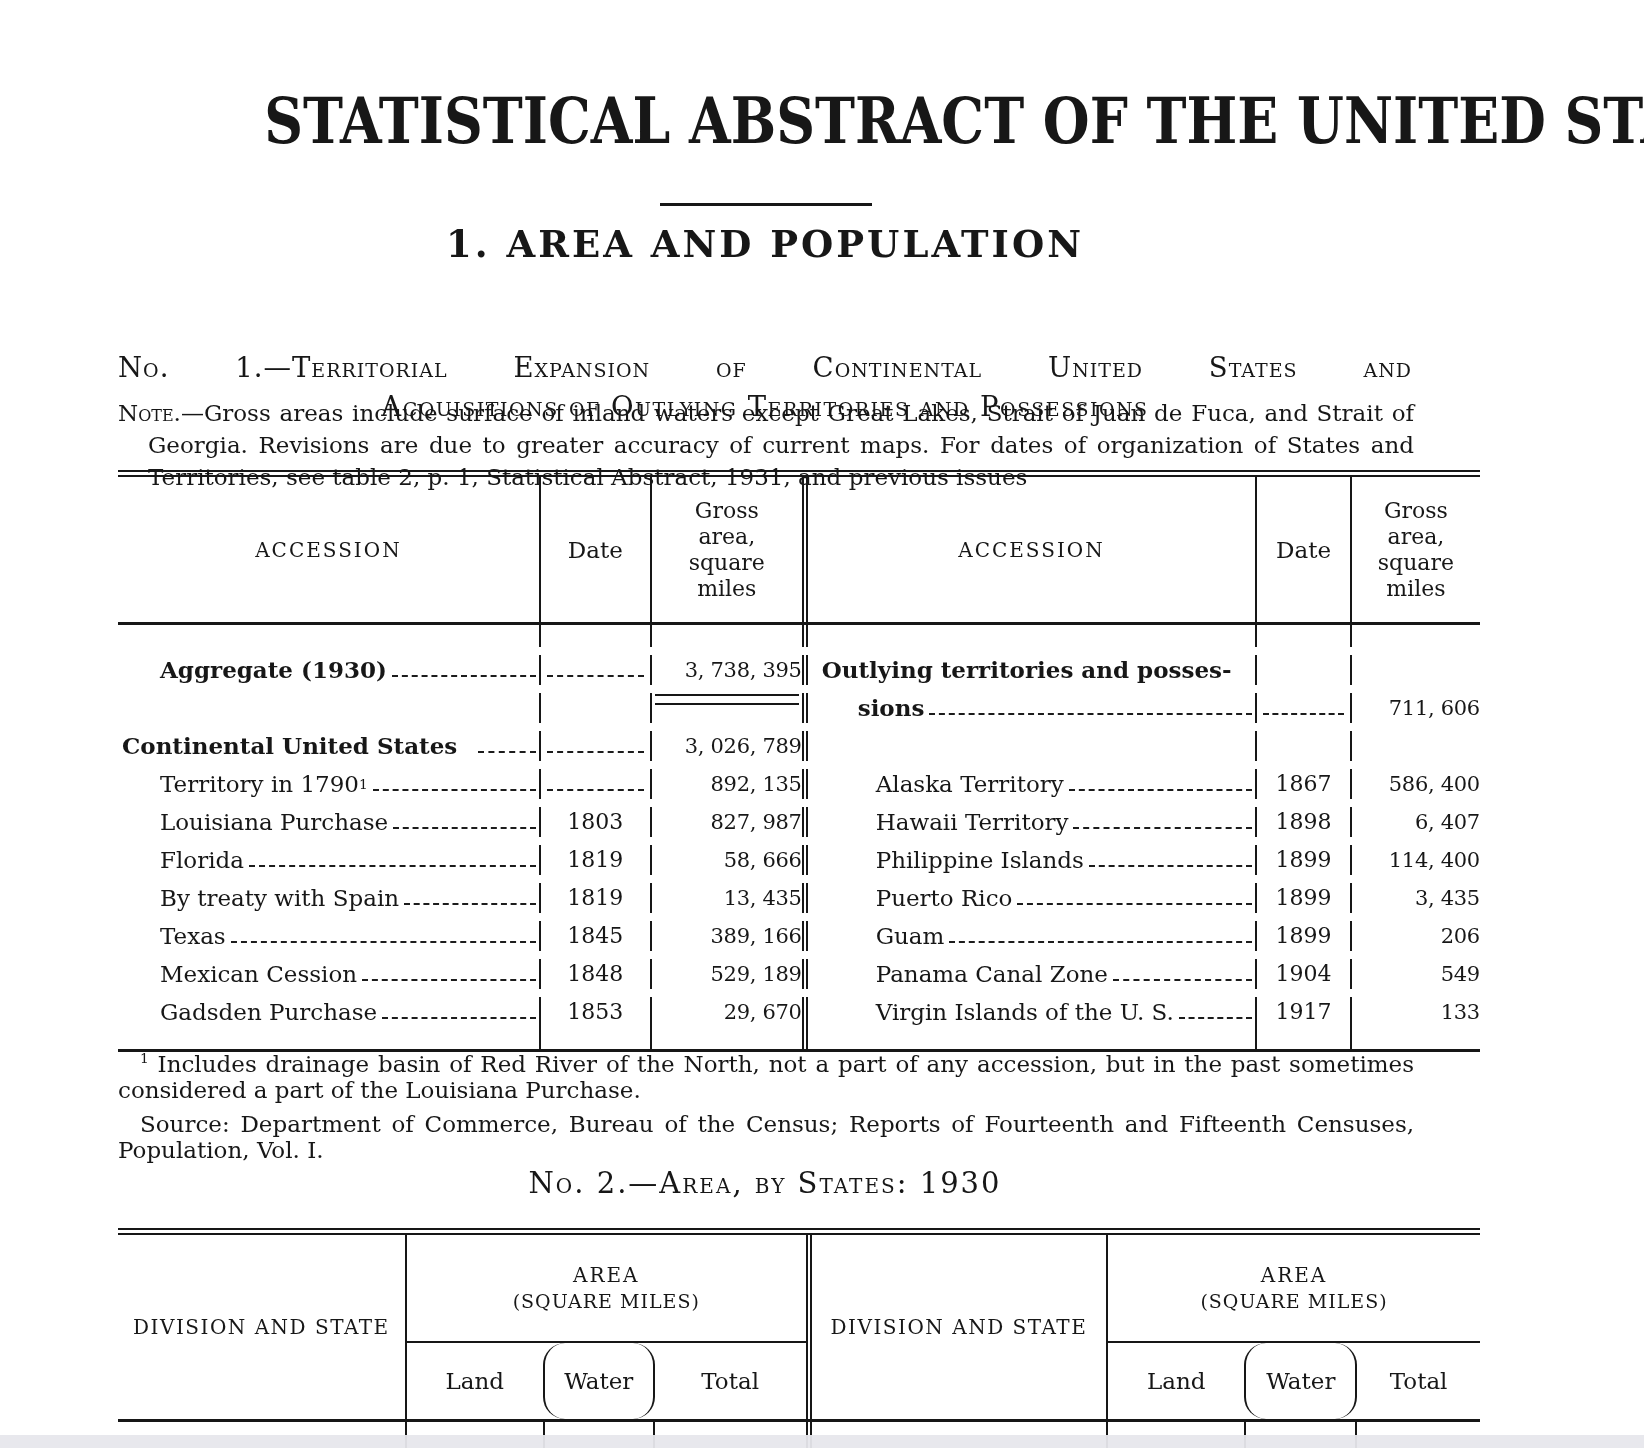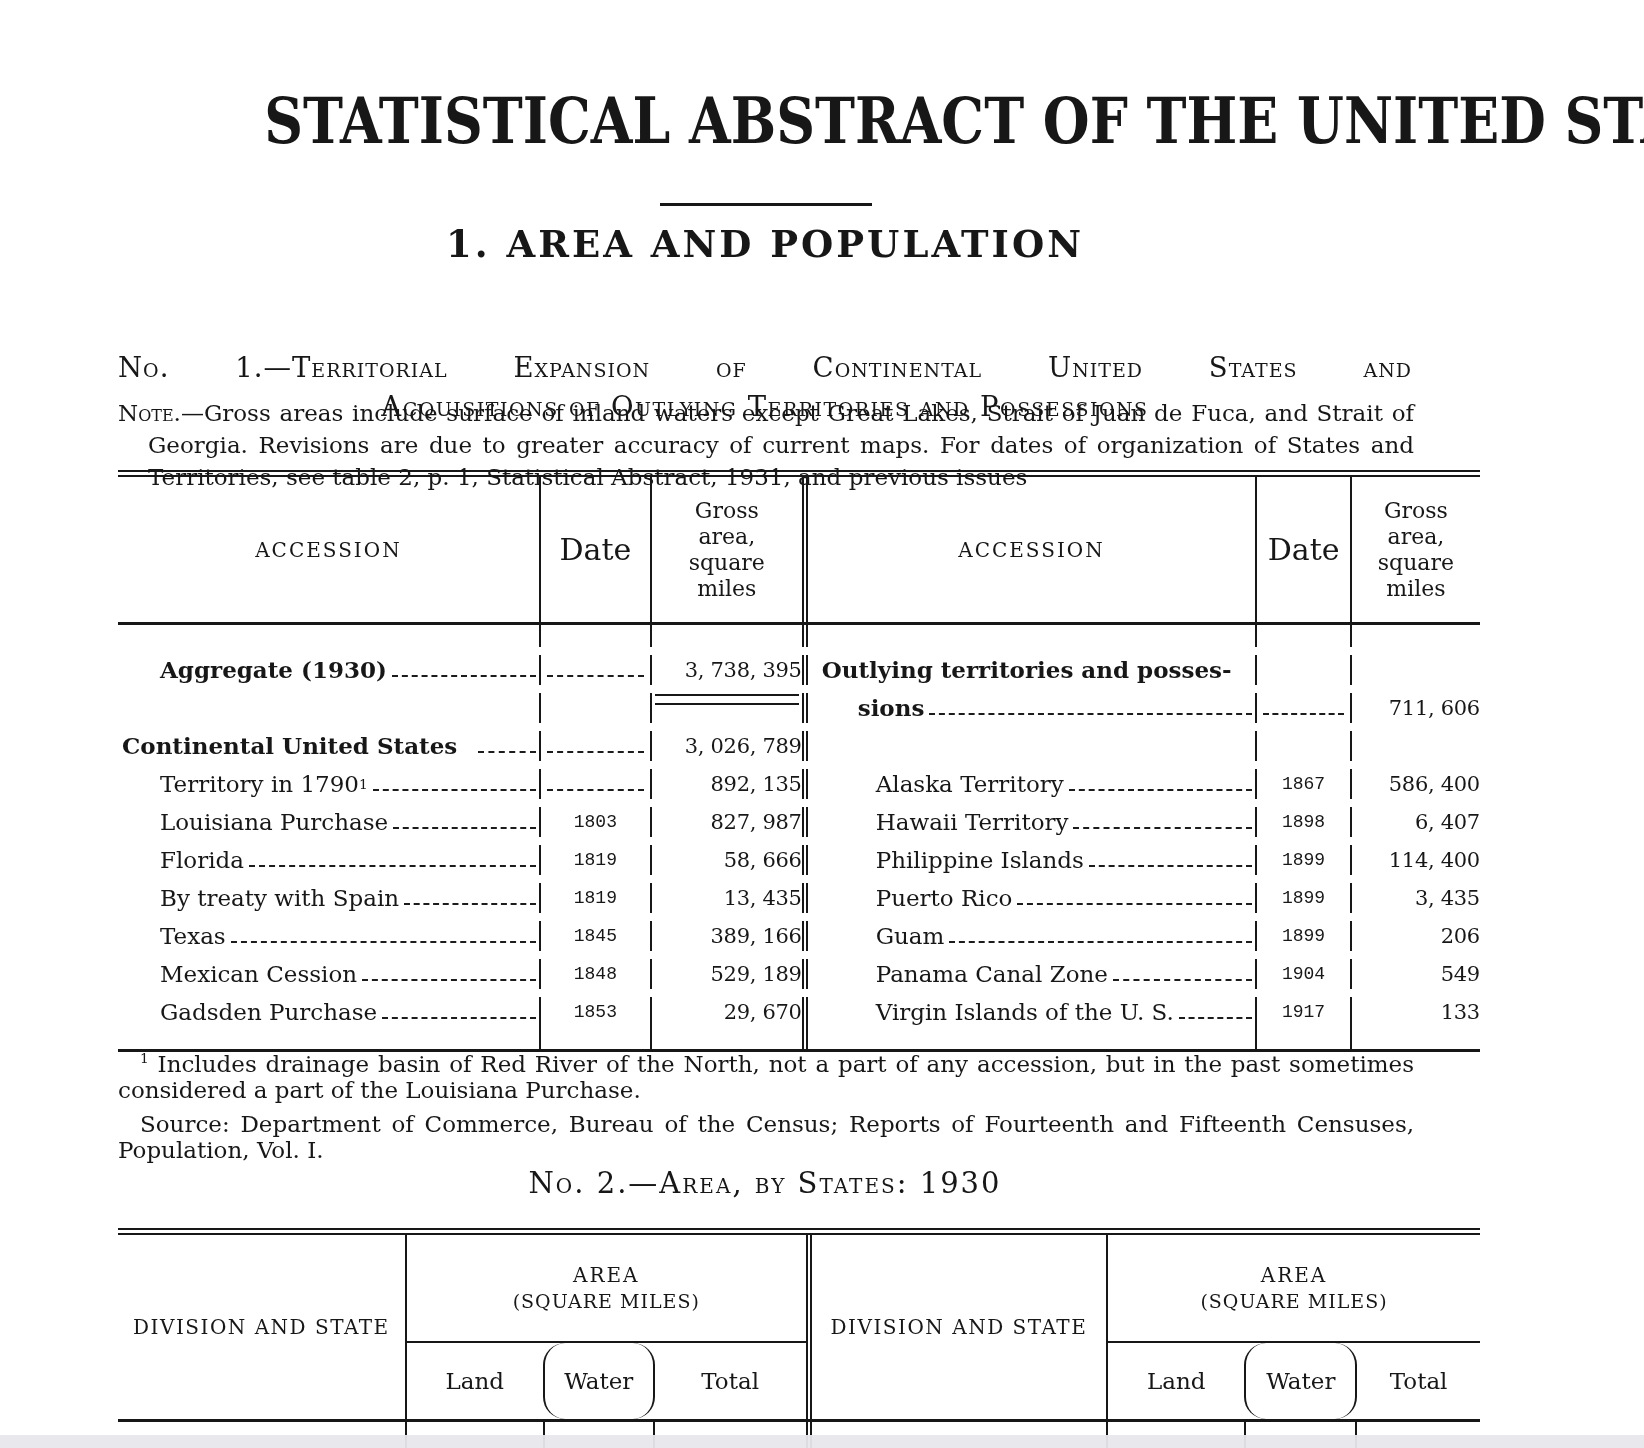--- a/index.html
+++ b/index.html
@@ -35,29 +35,29 @@
     left:118px;top:470px;width:1362px;
     border-top:7px double #171717;border-bottom:3px solid #171717;
   }
   .t1row{display:grid;grid-template-columns:30.9% 8.3% 11% 33.3% 7.1% 9.4%;}
   .t1row .cell{box-sizing:border-box;overflow:hidden;}
   .cB,.cE{border-left:2px solid #171717;border-right:2px solid #171717;}
   .cD{border-left:6px double #171717;}
   .t1head{height:145px;border-bottom:3px solid #171717;}
   .t1head .cell{display:flex;align-items:center;justify-content:center;text-align:center;}
   .hdr-accession{font-size:20px;letter-spacing:2px;}
-  .hdr-date{font-size:30px;}
+  .hdr-date{font-size:23px;}
   .hdr-gross{font-size:22px;line-height:26px;}
   .hdr-gross .w{width:94px;}
   .sp-row{height:22px;}
   .body-row{height:30px;font-size:23px;line-height:30px;margin-top:8px;}
   .body-row .lblcell{display:flex;}
   .body-row .lblcell .lbl{white-space:nowrap;}
   .lead{flex:1 1 auto;min-width:6px;align-self:flex-end;margin:0 3px 8px 5px;border-bottom:2px dashed #1c1c1c;}
-  .datecell{display:flex;align-items:stretch;justify-content:center;text-align:center;font-size:18px;font-family:Liberation Mono, monospace;}
+  .datecell{display:flex;align-items:stretch;justify-content:center;text-align:center;font-size:22px;}
   .datecell .dt{margin:0 auto;}
   .datecell .lead{margin:0 6px 8px 6px;}
   .valcell{text-align:right;font-size:21px;letter-spacing:-0.3px;}
   .dblrule{height:7px;border-top:2px solid #171717;border-bottom:2px solid #171717;margin:1px 3px 0 3px;}
   .bold{font-weight:bold;}
   sup{font-size:60%;}
   .sidel.ind0{padding-left:4px;gap:16px;}  .sidel.ind1{padding-left:42px;}
   .sider.ind0{padding-left:14px;} .sider.ind1{padding-left:50px;} .sider.ind2{padding-left:68px;}
   
   .footnote,.source{left:118px;top:1022px;width:1296px;font-size:23px;line-height:26px;text-indent:22px;text-align:justify;}

